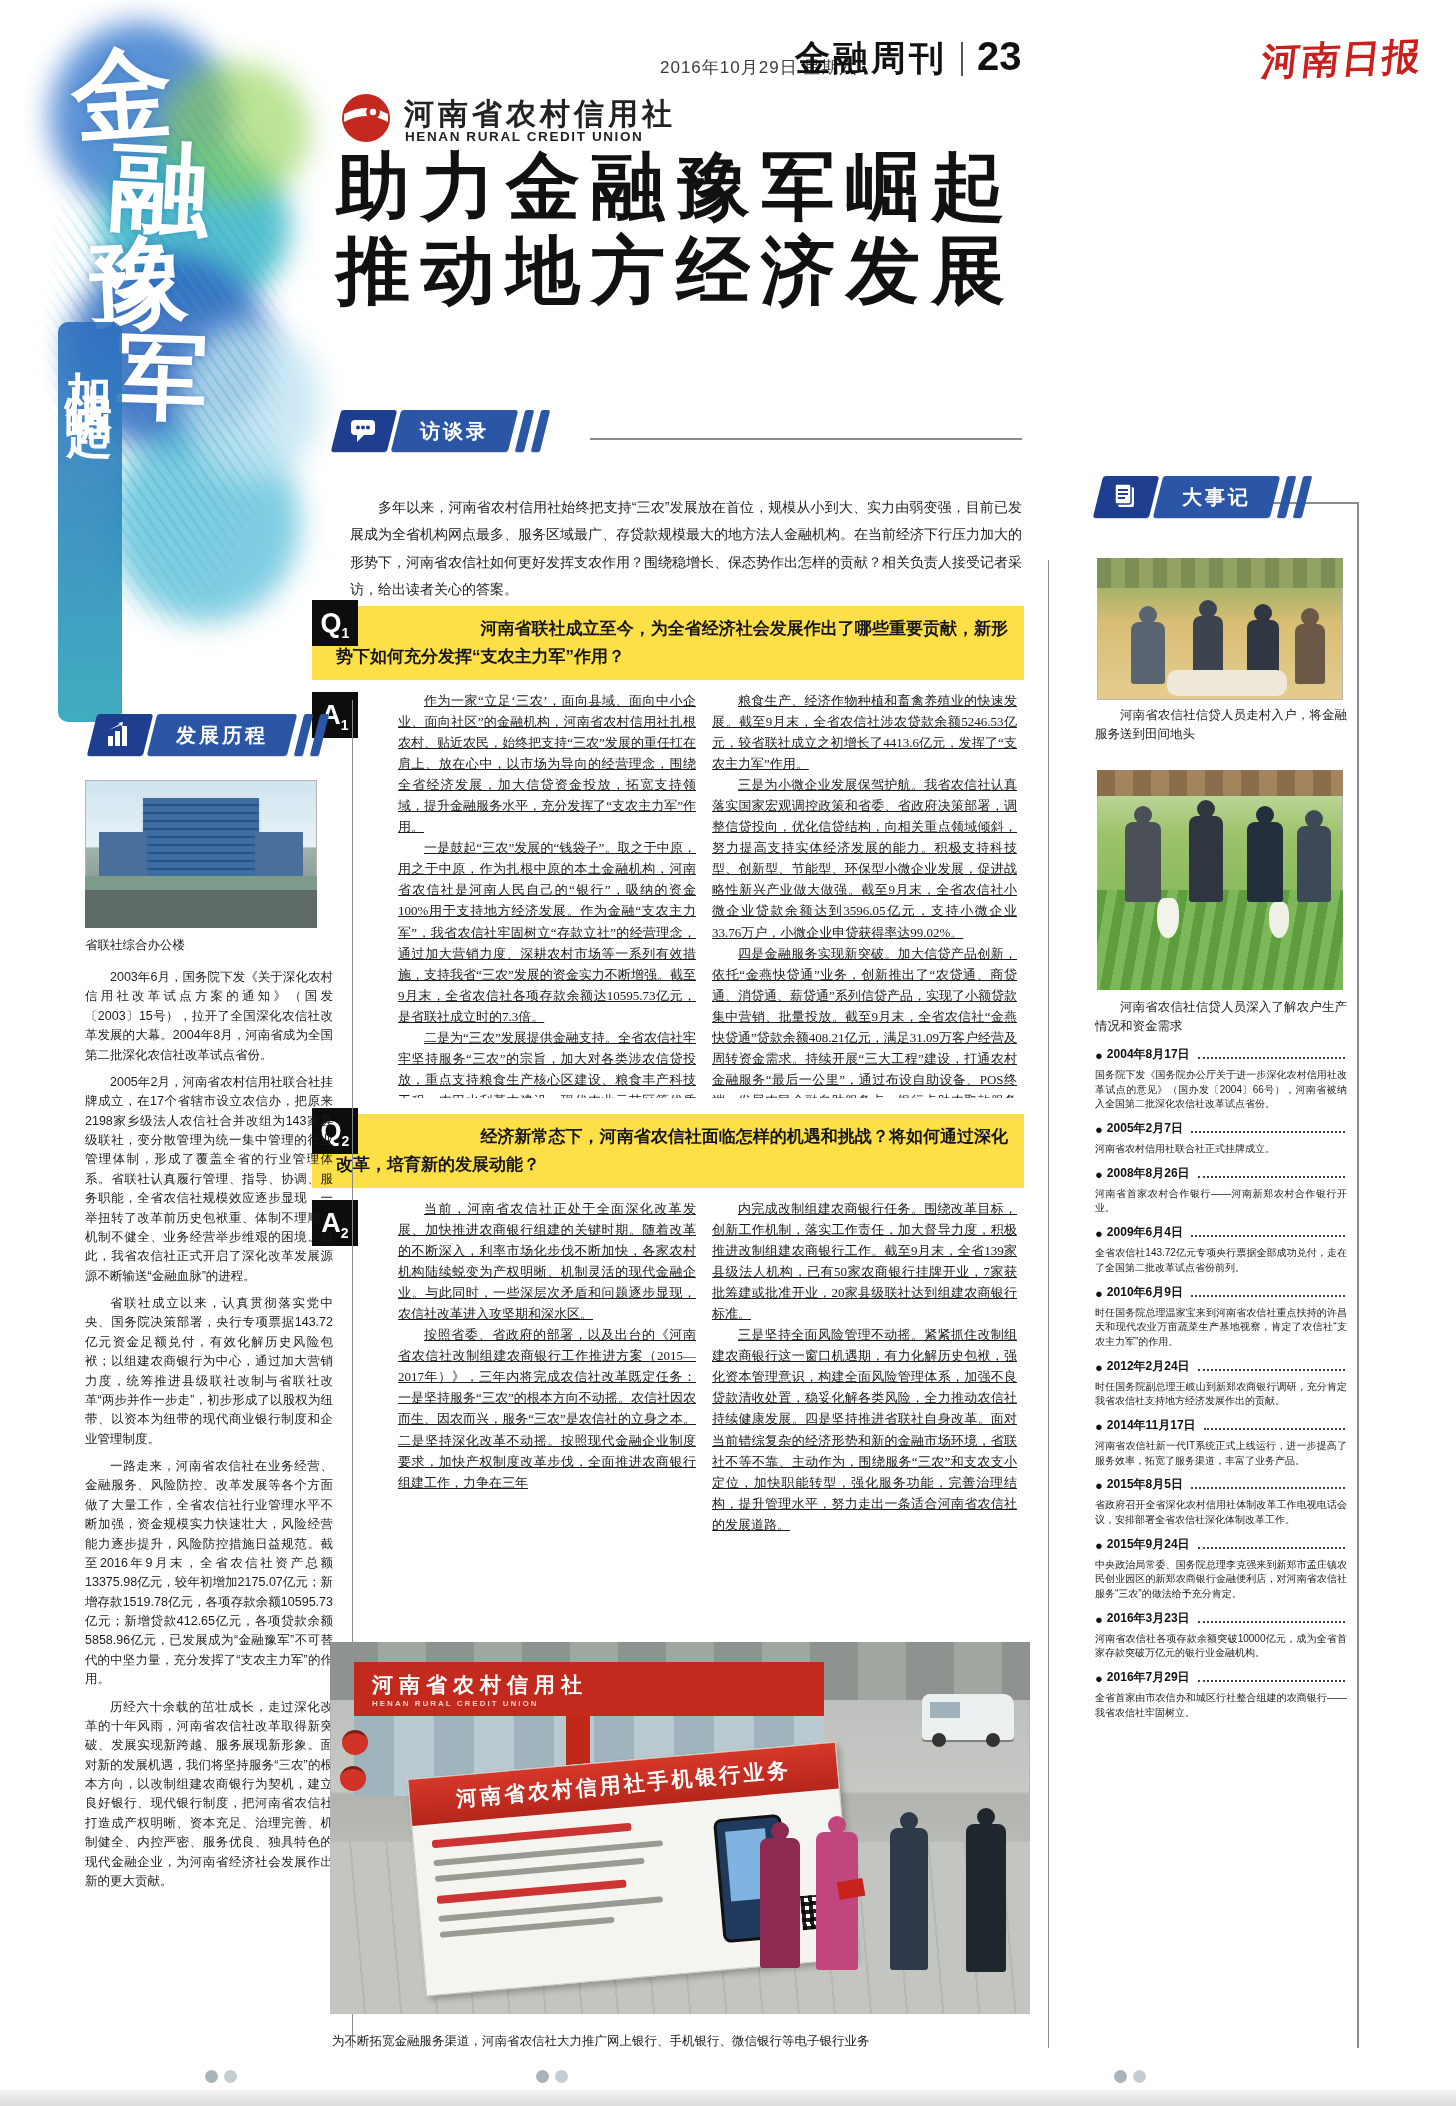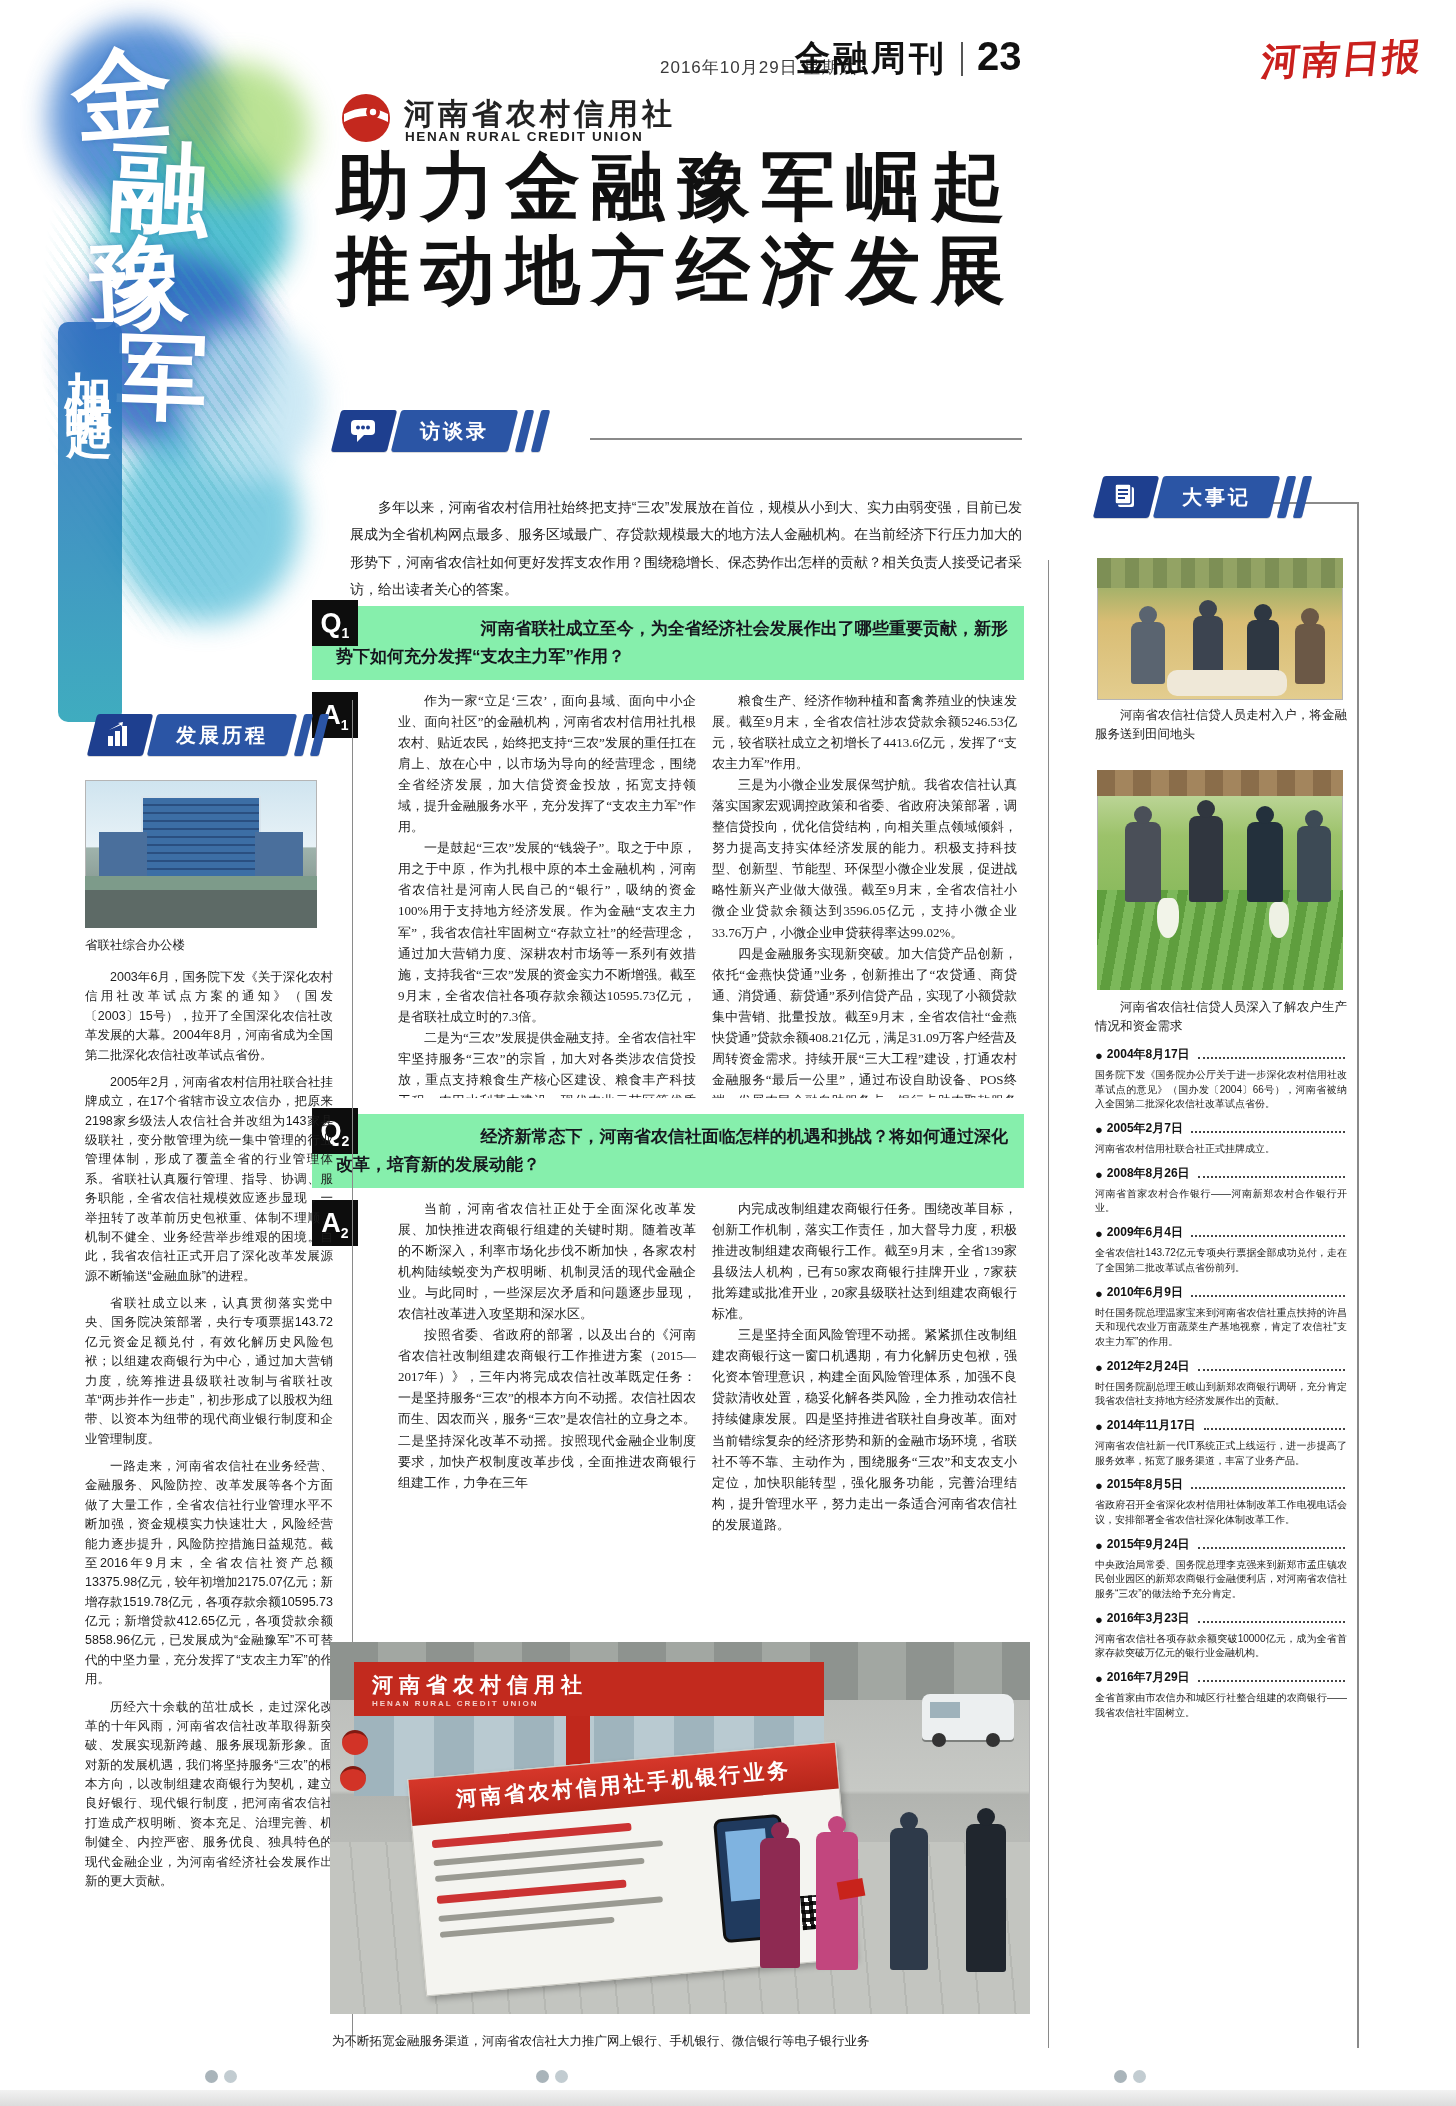--- a/index.html
+++ b/index.html
@@ -33,27 +33,27 @@
              display:flex;align-items:center;padding:0 24px;margin-left:4px;letter-spacing:3px;border-radius:3px;}
   .tag-label span{transform:skewX(14deg);}
   .tag-slash{width:9px;background:#2b55a5;transform:skewX(-14deg);margin-left:7px;border-radius:2px;}
   
   .logo-cn{font-size:30px;font-weight:900;letter-spacing:4px;color:#222;}
   .logo-en{font-size:13.5px;font-weight:bold;letter-spacing:1.6px;color:#222;}
   .headline{font-family:"Liberation Serif","DejaVu Serif",serif;font-weight:900;font-size:74px;
             letter-spacing:11px;color:#111;line-height:1.12;}
   
   .intro{font-size:14px;line-height:1.95;text-align:justify;color:#222;text-indent:2em;}
-  .q-block{position:absolute;background:#86efac;}
+  .q-block{position:absolute;background:#fde047;}
   .q-text{font-size:17px;font-weight:bold;color:#15151d;line-height:1.65;text-align:justify;
           padding:9px 16px 9px 24px;text-indent:8.5em;}
   .qa-badge{position:absolute;width:46px;height:46px;background:#0d0d0d;color:#fff;display:flex;
             align-items:center;justify-content:center;font-weight:900;font-size:27px;}
   .qa-badge small{font-size:14px;align-self:flex-end;margin-bottom:5px;}
-  .acol{position:absolute;overflow:hidden;font-family:"Liberation Serif","DejaVu Serif",serif;}
+  .acol{position:absolute;overflow:hidden;font-family:"Liberation Serif","DejaVu Serif",serif;text-decoration:underline;}
   .acol p{margin:0;font-size:13px;line-height:1.62;text-align:justify;text-indent:2em;color:#1c1c1c;}
   
   .hist{position:absolute;left:85px;top:968px;width:248px;height:1082px;overflow:hidden;}
   .hist p{margin:0 0 8px 0;font-size:12.5px;line-height:1.55;text-align:justify;text-indent:2em;color:#1c1c1c;}
   .cap{position:absolute;font-size:12.5px;color:#222;line-height:1.5;text-align:justify;text-indent:2em;}
   
   .timeline{position:absolute;left:1095px;top:1046px;width:252px;height:1006px;overflow:hidden;}
   .ev{margin-bottom:8px;}
   .ev-head{display:flex;align-items:flex-end;font-weight:bold;font-size:12px;color:#111;margin-bottom:5px;}
   .ev-head:before{content:"●";font-size:13px;margin-right:4px;}

